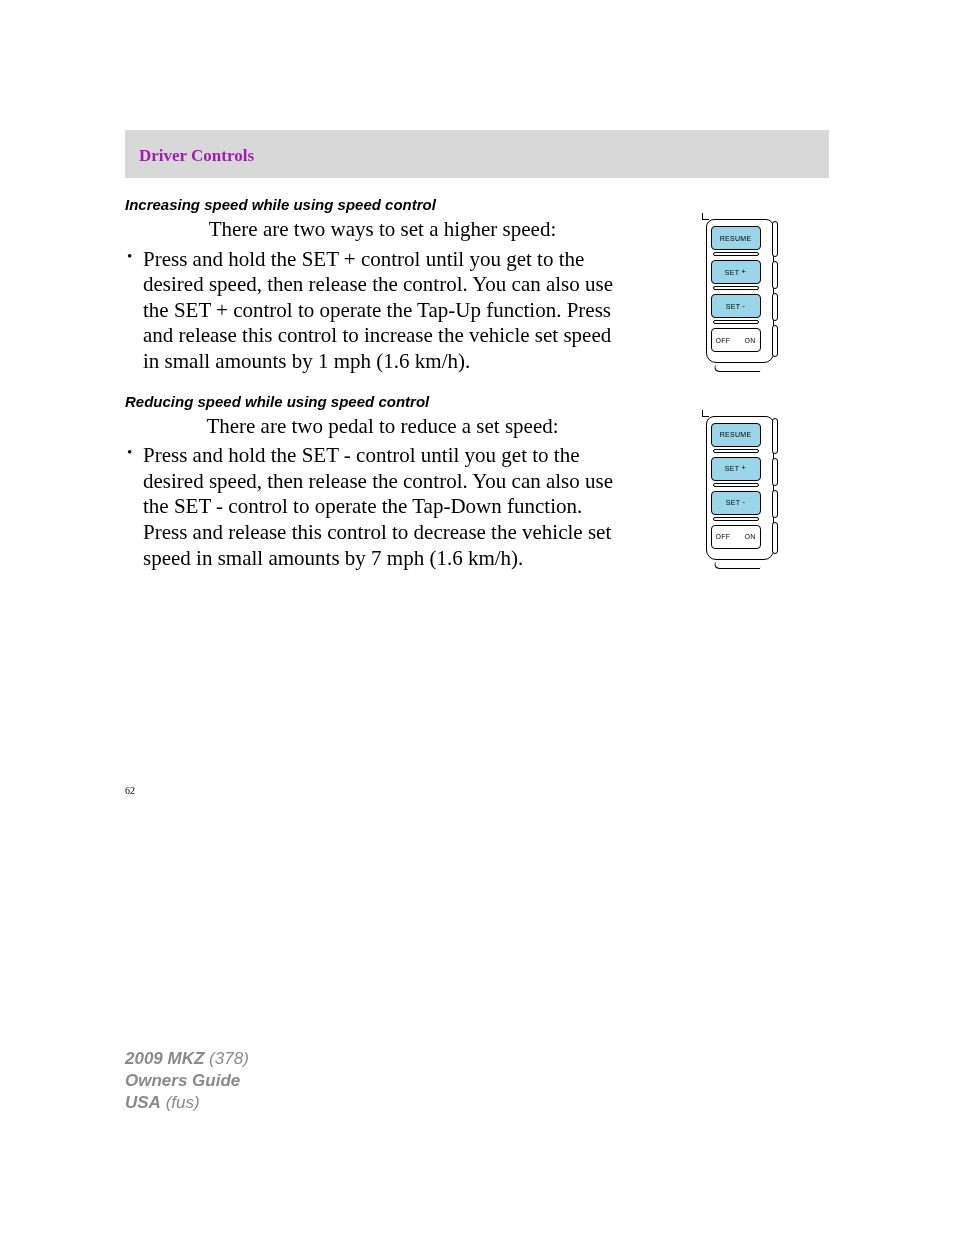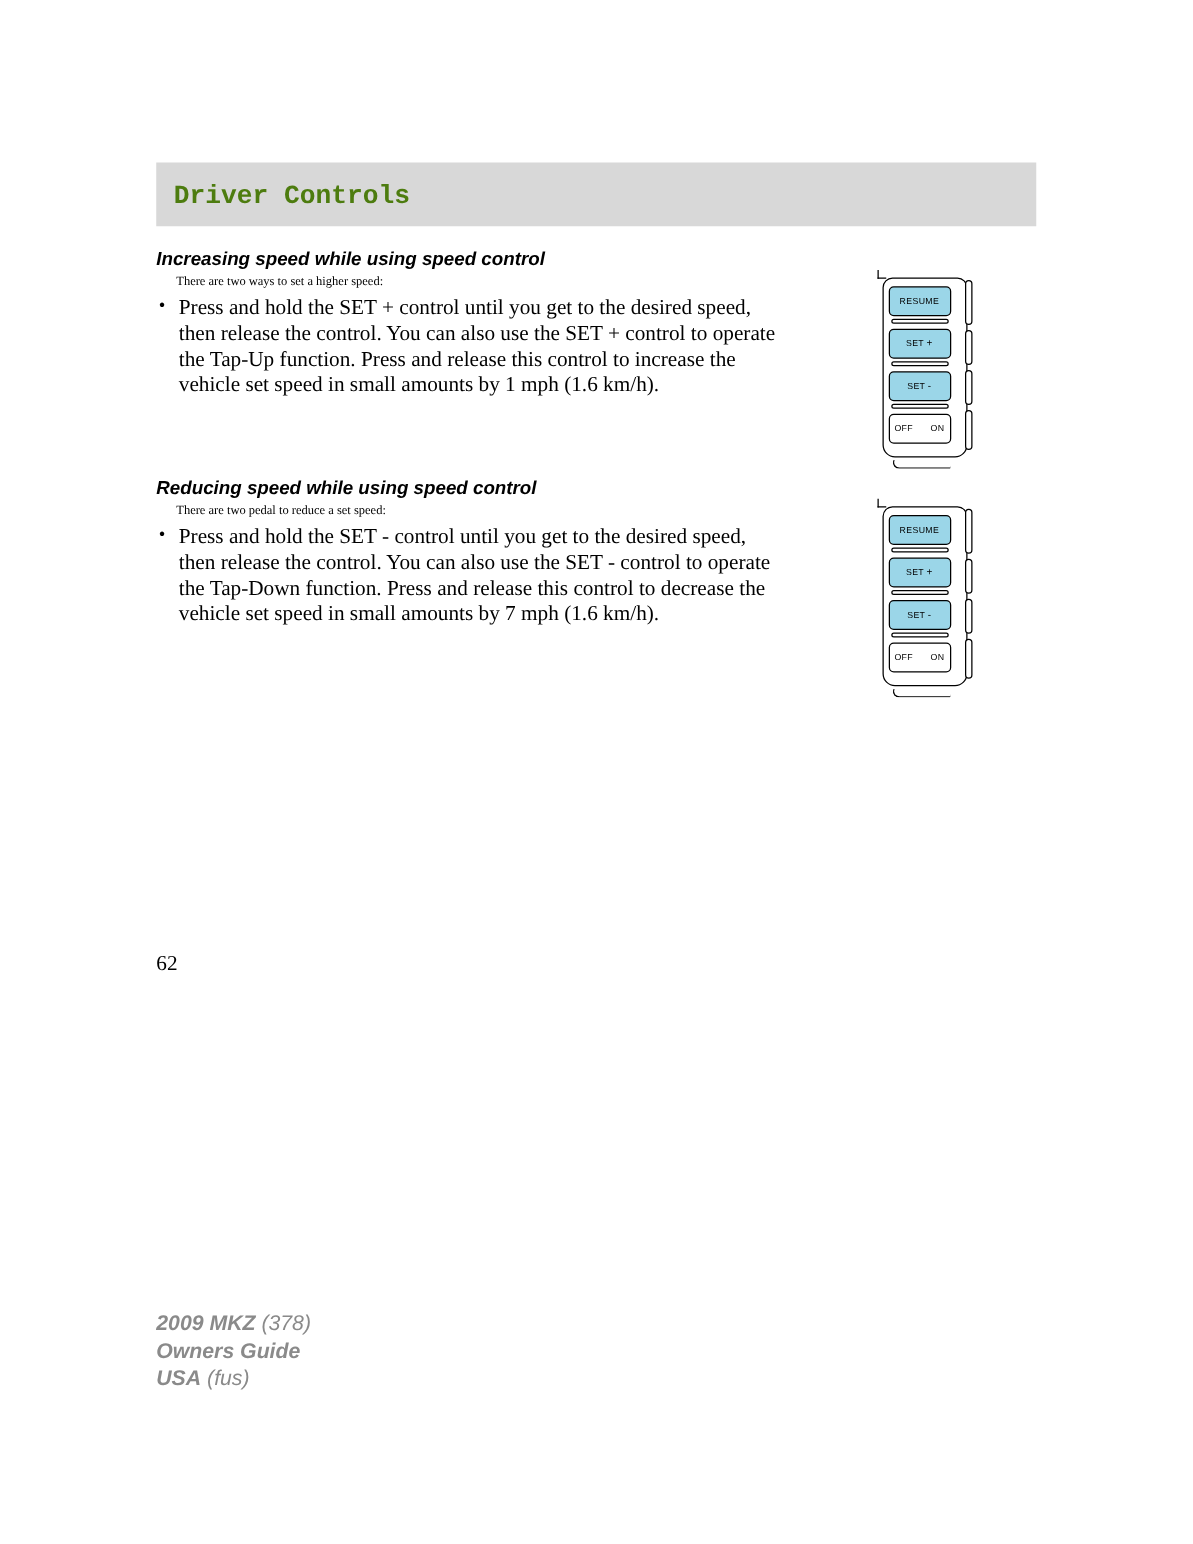--- a/index.html
+++ b/index.html
@@ -15,36 +15,37 @@
   .page {
     padding: 130px 125px 0 125px;
     box-sizing: border-box;
   }
   .header-bar {
     background: #d8d8d8;
     padding: 16px 14px 12px 14px;
     margin-bottom: 18px;
   }
   .header-title {
-    font-family: Liberation Mono, monospace;
+    font-family: Liberation Serif, serif;
     font-weight: bold;
-    font-size: 21px;
-    color: #4d7c0f;
+    font-size: 17px;
+    color: #a21caf;
   }
   .section-heading {
     font-family: Arial, Helvetica, sans-serif;
     font-weight: bold;
     font-style: italic;
     font-size: 15px;
     margin: 0 0 4px 0;
   }
   .body-text {
-    font-size: 10px;
+    font-size: 21px;
     line-height: 1.22;
     margin: 0 0 4px 16px;
+    text-align: center;
   }
   .content-row {
     display: flex;
     gap: 30px;
     margin-bottom: 6px;
   }
   .text-col {
     flex: 1;
   }
   .diagram-col {
@@ -54,36 +55,36 @@
     justify-content: center;
   }
   ul.bullets {
     list-style: none;
     padding: 0;
     margin: 0;
   }
   ul.bullets > li {
     position: relative;
     padding-left: 18px;
-    font-size: 17px;
+    font-size: 21px;
     line-height: 1.22;
     margin-bottom: 6px;
   }
   ul.bullets > li::before {
     content: "•";
     position: absolute;
     left: 2px;
     top: 0;
     font-size: 15px;
   }
   .full-width-bullet {
     margin-top: 2px;
   }
   .page-number {
-    font-size: 17px;
+    font-size: 10px;
     margin-top: 208px;
   }
   .footer {
     position: absolute;
     left: 125px;
     top: 1048px;
     font-family: Arial, Helvetica, sans-serif;
     font-size: 17px;
     line-height: 1.28;
     color: #8a8a8a;

